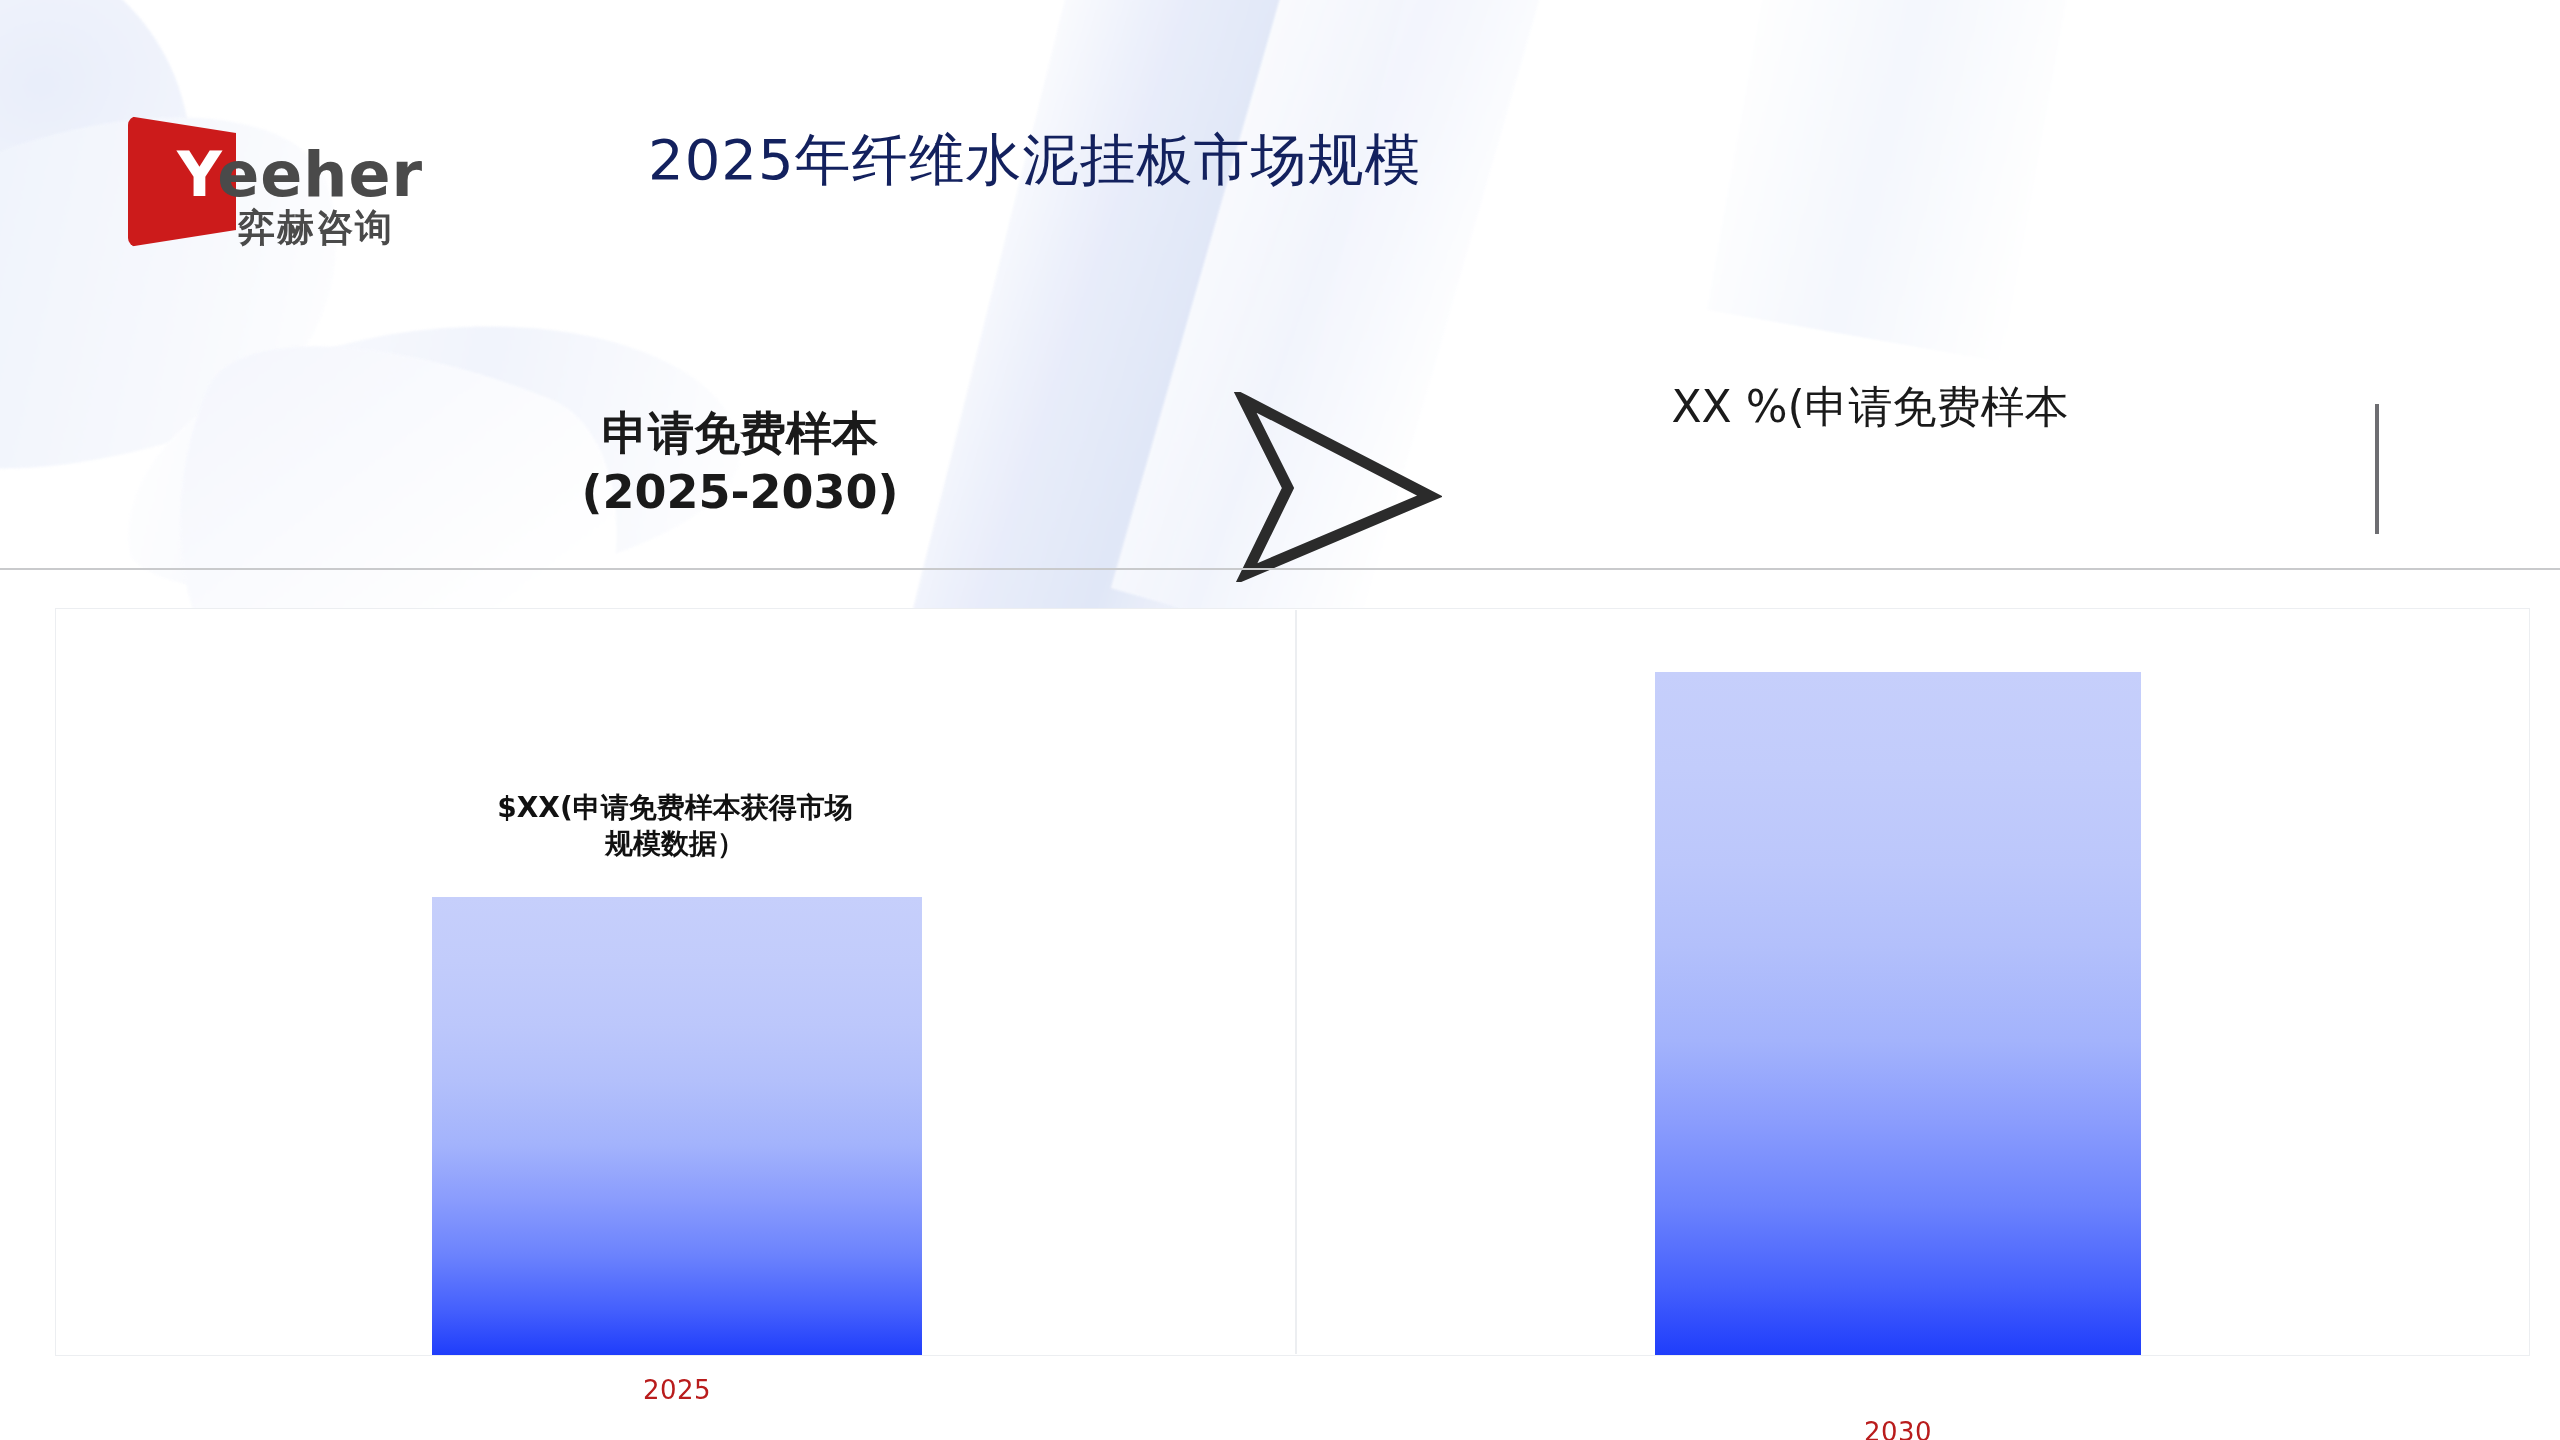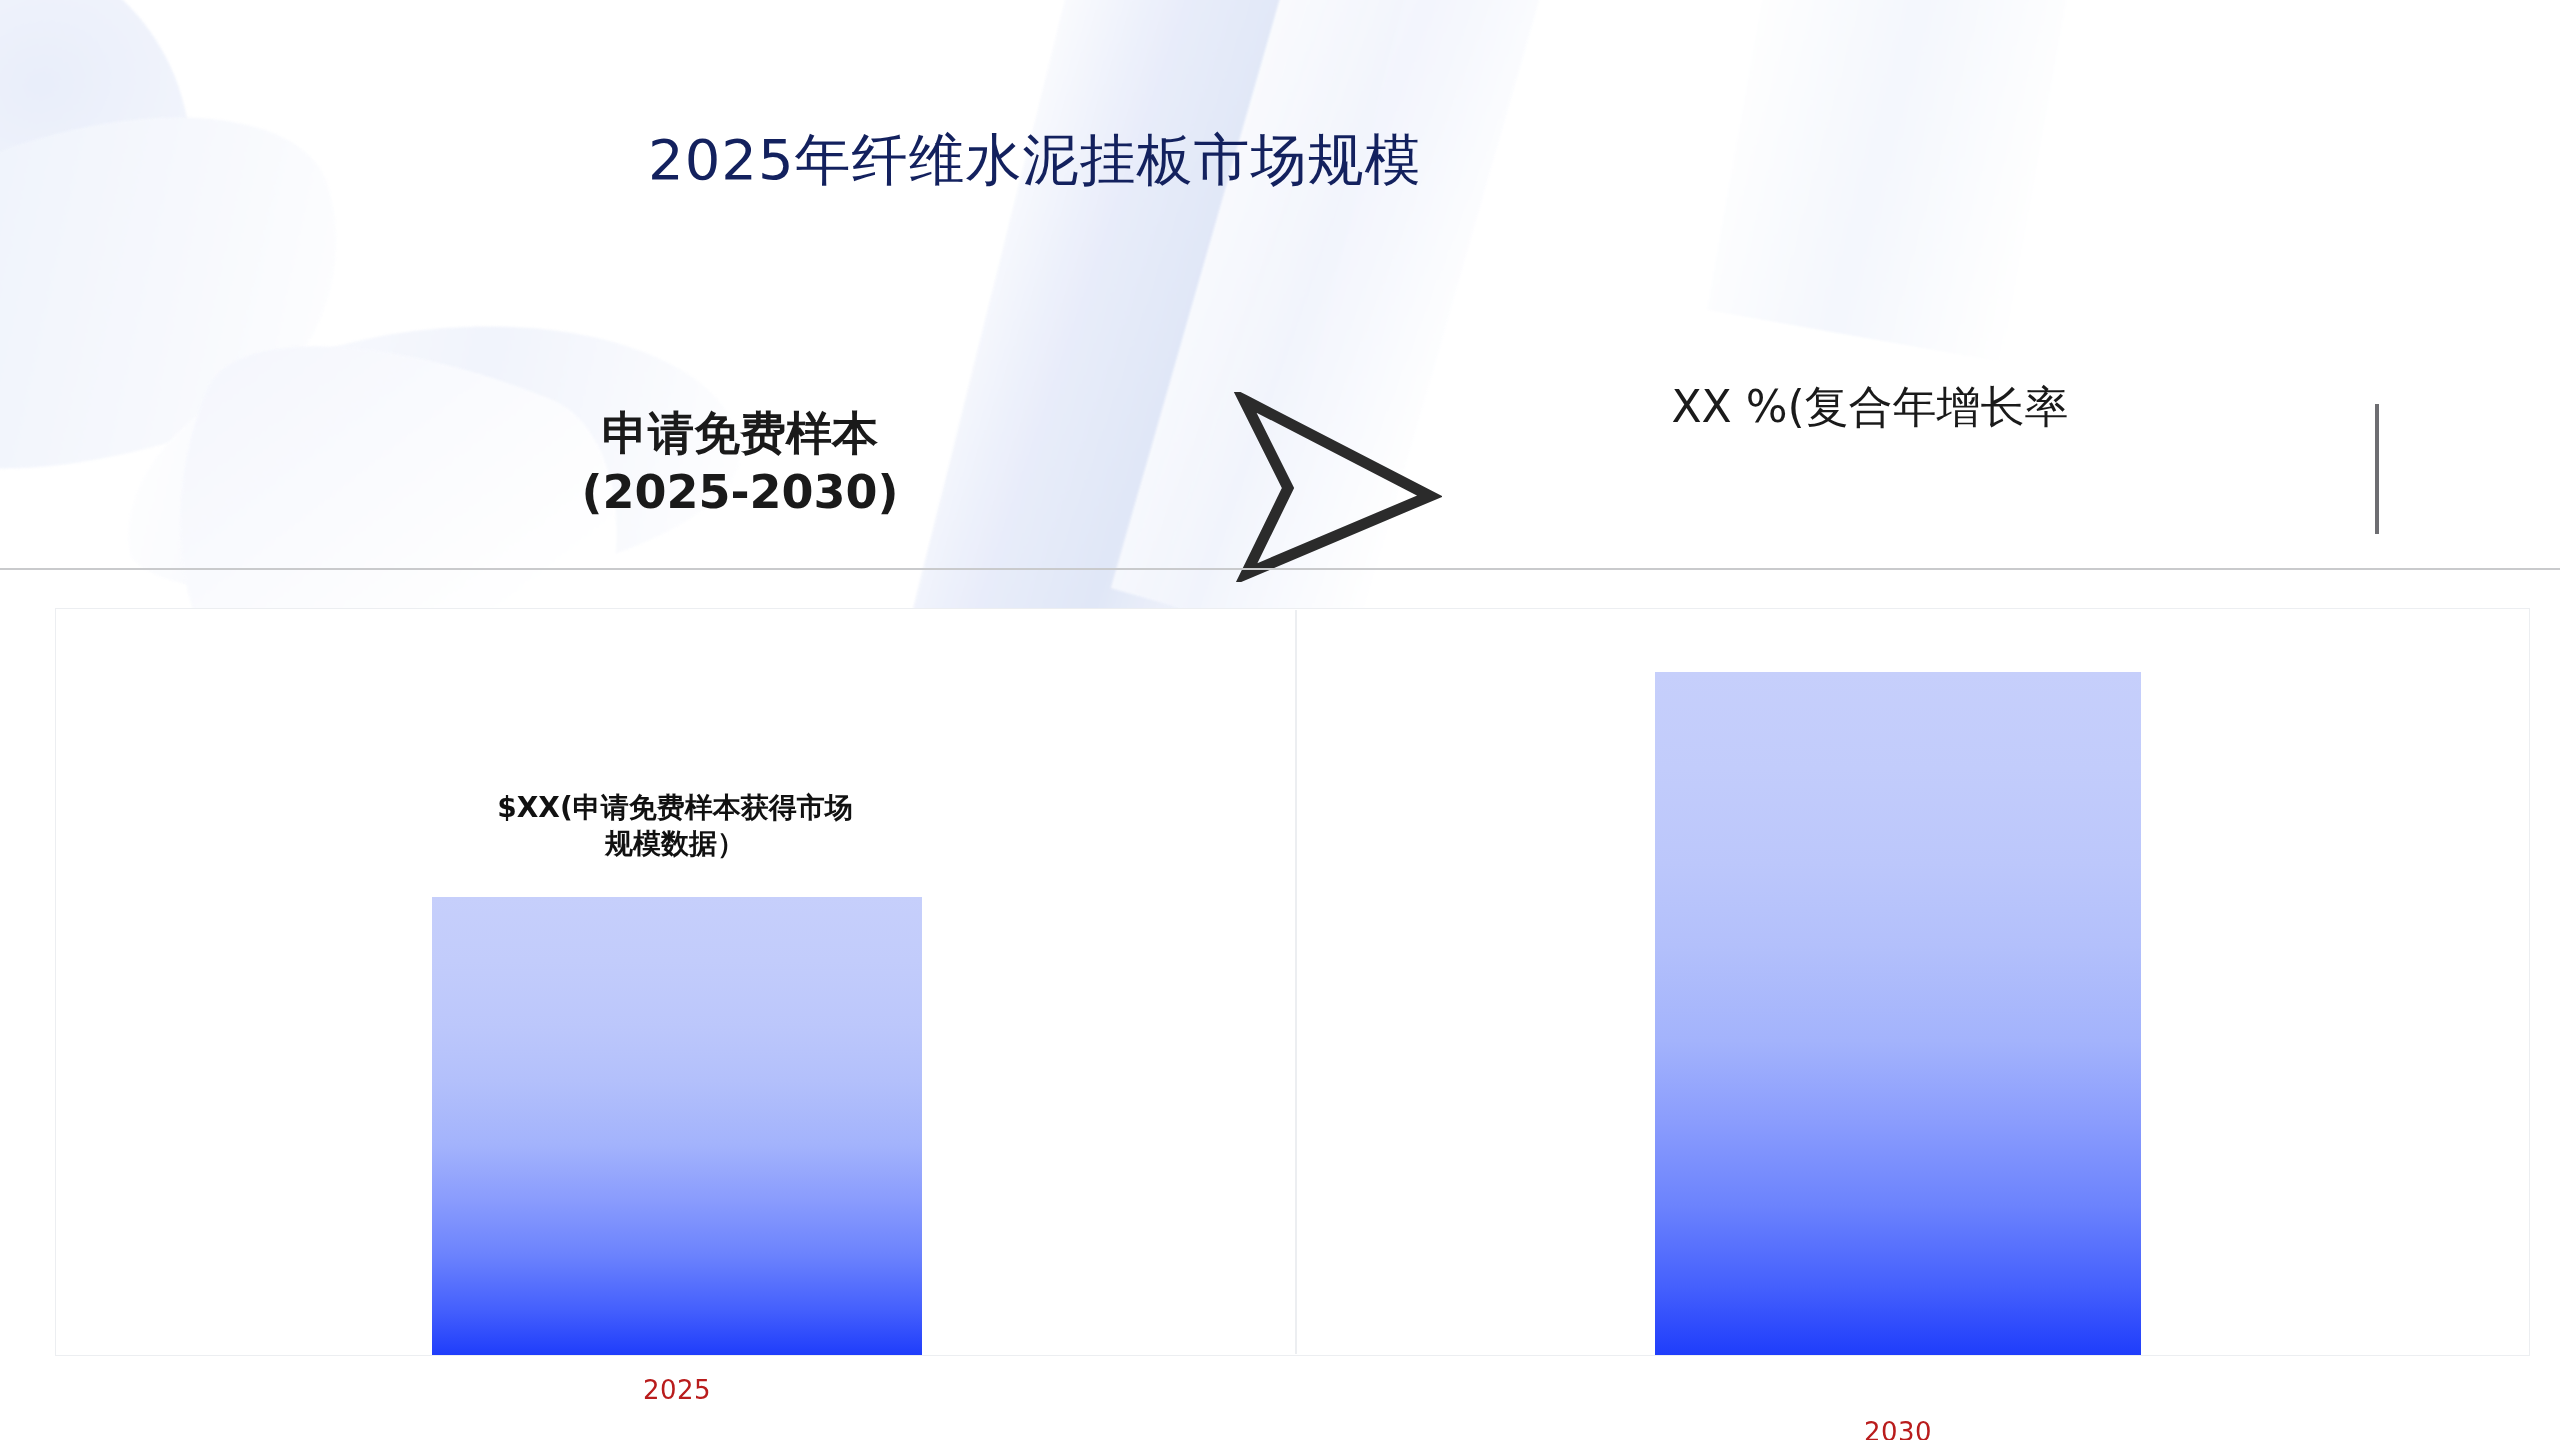--- a/index.html
+++ b/index.html
@@ -286,36 +286,41 @@
   <div class="bg-layer">
     <div class="swoosh swoosh-c"></div>
     <div class="swoosh swoosh-d"></div>
     <div class="swoosh swoosh-e"></div>
     <div class="swoosh swoosh-f"></div>
     <div class="swoosh swoosh-a"></div>
     <div class="swoosh swoosh-b"></div>
     <div class="swoosh swoosh-g"></div>
   </div>
 
+  <div id="logo-block">
+    <div class="logo-mark"></div>
+    <div class="logo-word"><span class="lead">Y</span><span>eeher</span></div>
+    <div class="logo-sub">弈赫咨询</div>
+  </div>
 
   <div id="slide-title">2025年纤维水泥挂板市场规模</div>
 
   <div id="cagr-label">
     <div>申请免费样本</div>
     <div>(2025-2030)</div>
   </div>
 
   <div id="arrow-icon">
     <svg viewBox="0 0 210 190" width="210" height="190" aria-hidden="true">
       <polygon points="12,8 198,104 14,182 56,96" fill="none" stroke="#2b2b2b" stroke-width="11" stroke-linejoin="miter"></polygon>
     </svg>
   </div>
 
   <div id="cagr-value">
-    <div>XX %(复合年增长率</div>
+    <div>XX %(申请免费样本</div>
   </div>
 
   <div id="kpi-divider"></div>
   <div id="band-divider"></div>
 
   <div id="chart-area">
     
     
   </div>
   <div id="panel-divider"></div>

